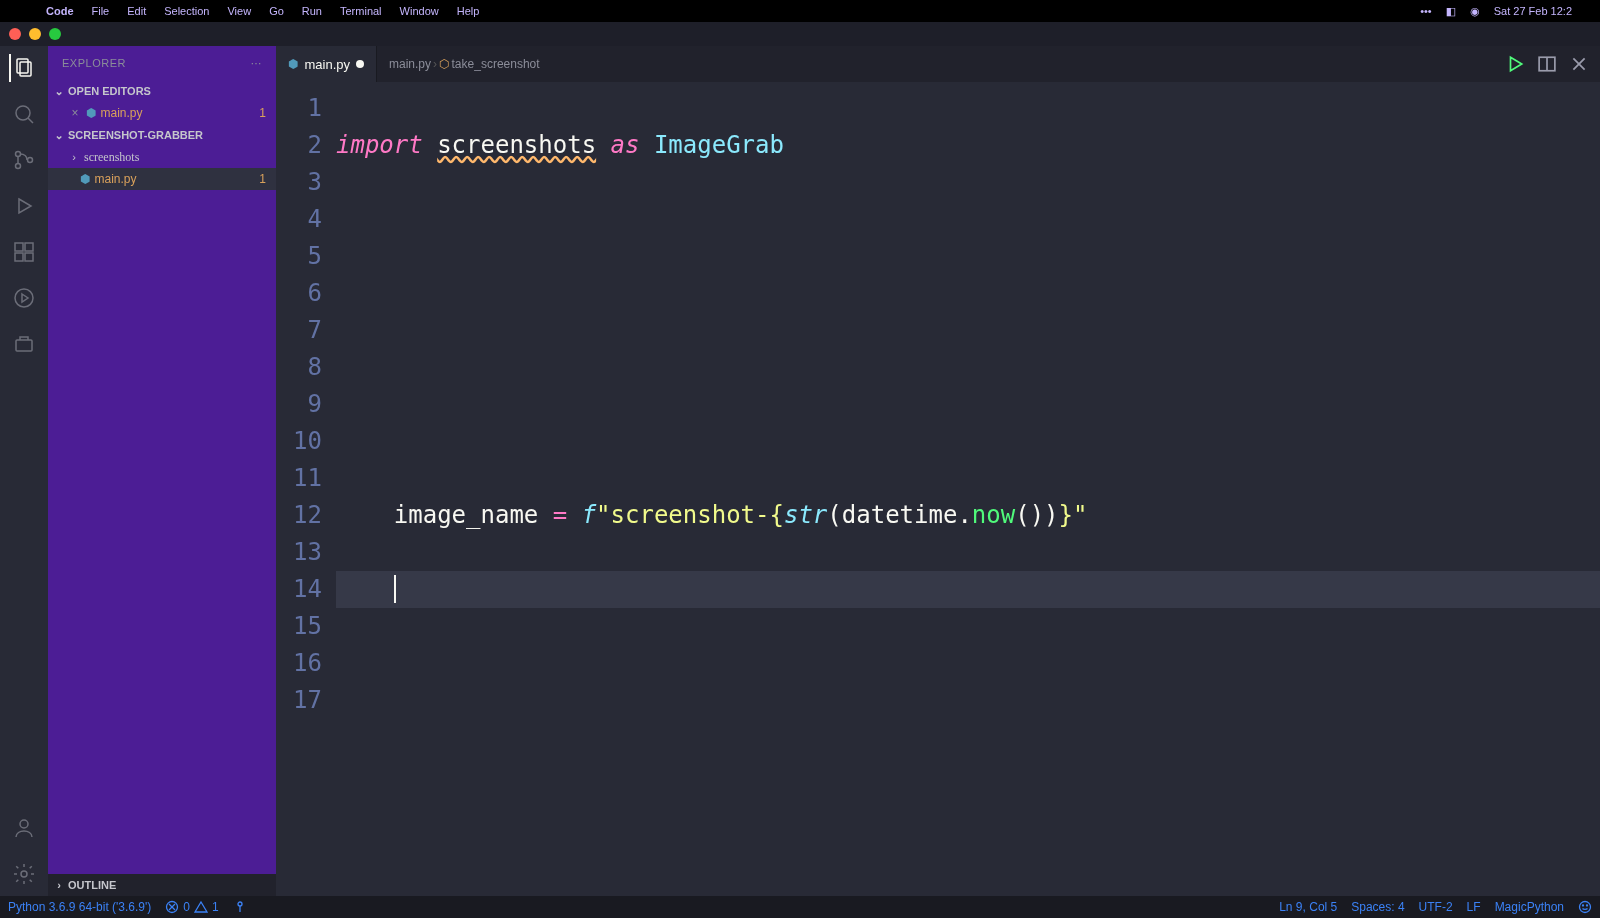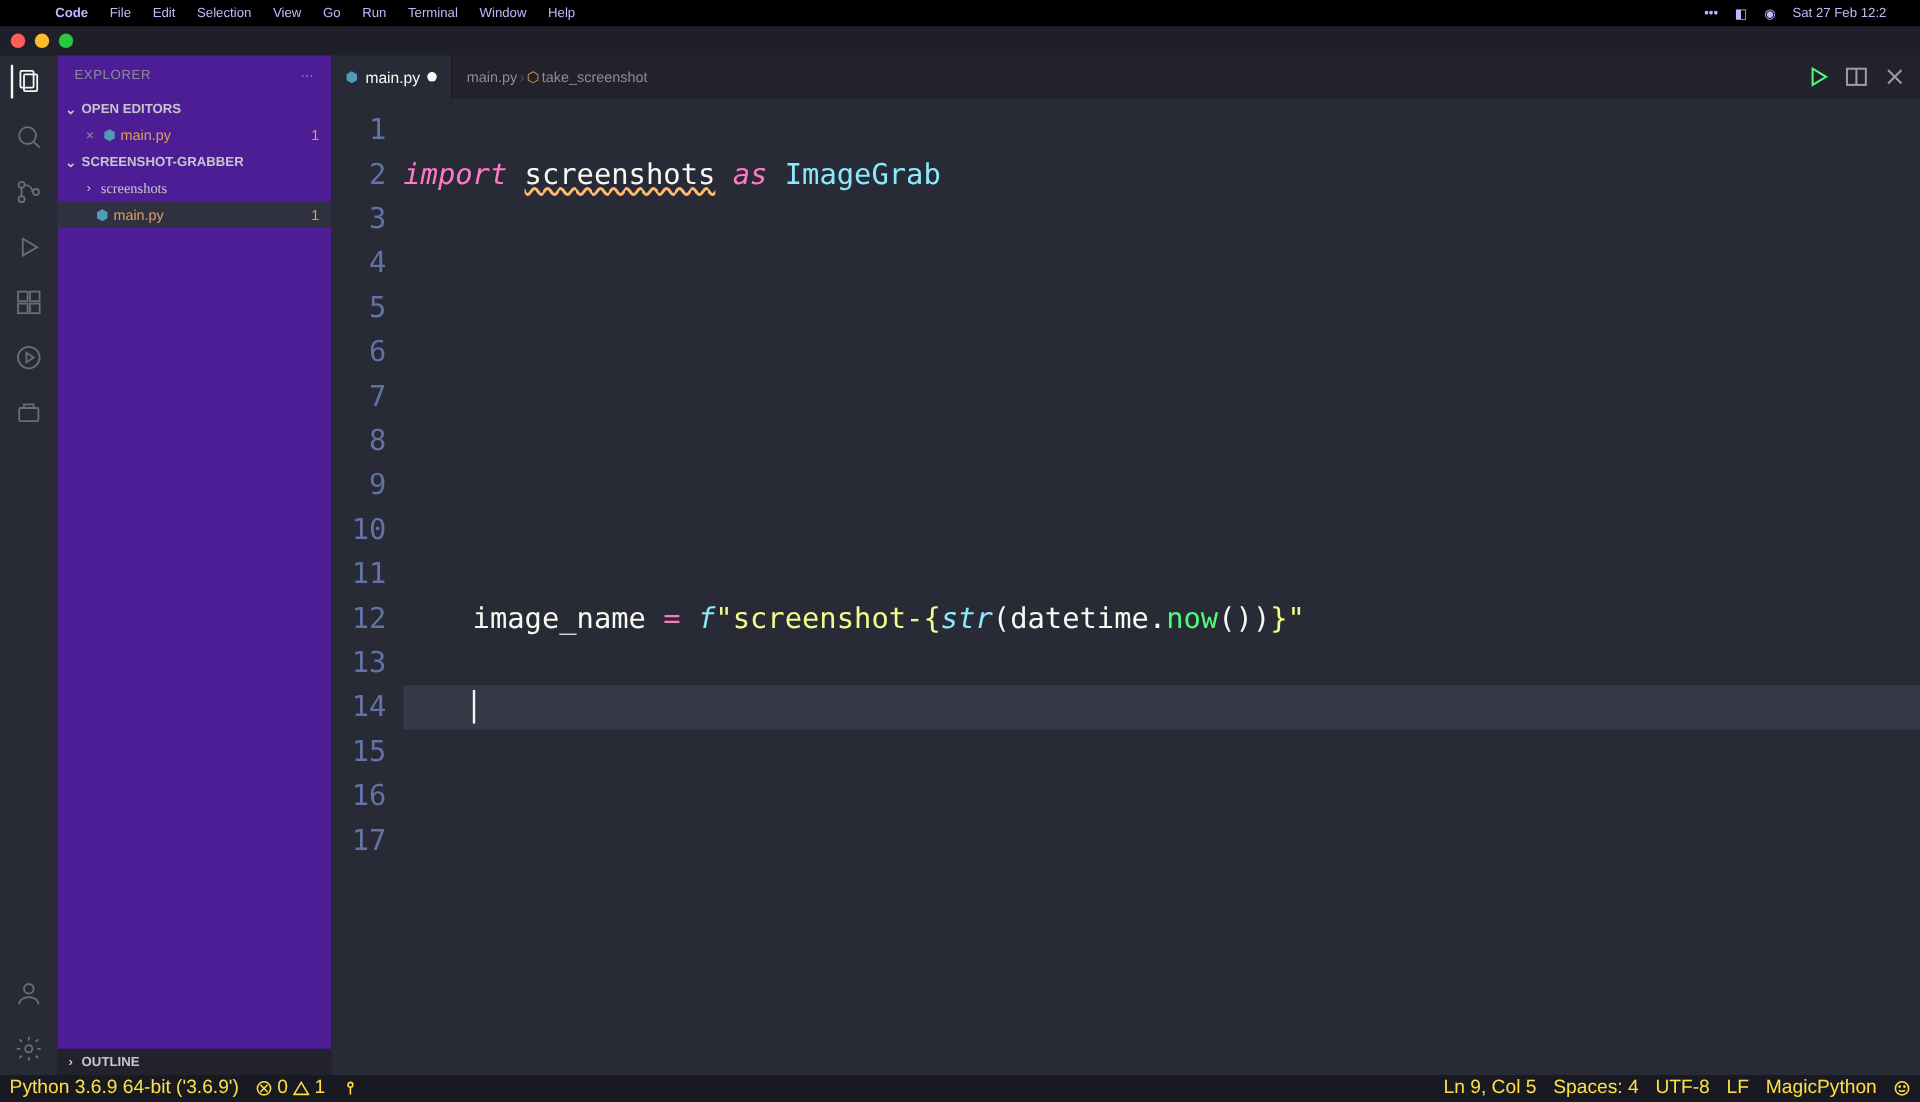--- a/index.html
+++ b/index.html
@@ -200,24 +200,24 @@
 }
 .squiggle { text-decoration: underline wavy #ffb86c; text-underline-offset: 3px; }
 
 
 .statusbar {
   position: absolute;
   left: 0; bottom: 0;
   width: 100%;
   height: 22px;
   background: #191a21;
-  color: #fde047;
-  display: flex;
-  align-items: center;
-  font-size: 16px;
+  color: #3b82f6;
+  display: flex;
+  align-items: center;
+  font-size: 12px;
   padding: 0 8px;
   justify-content: space-between;
 }
 .statusbar .left, .statusbar .right { display: flex; gap: 14px; align-items: center; }
 .statusbar .item { display: flex; align-items: center; gap: 4px; }
 .feedback-icon svg { width:14px; height:14px; }
 </style>
 </head>
 <body>
 
@@ -444,21 +444,21 @@
     <span class="item">
       <svg viewBox="0 0 14 14" width="14" height="14" fill="none" stroke="currentColor" stroke-width="1.3">
           <circle cx="7" cy="4" r="2"></circle>
           <path d="M7 6v6"></path>
         </svg>
     </span>
   </div>
   <div class="right">
     <span class="item">Ln 9, Col 5</span>
     <span class="item">Spaces: 4</span>
-    <span class="item">UTF-8</span>
+    <span class="item">UTF-2</span>
     <span class="item">LF</span>
     <span class="item">MagicPython</span>
     <span class="item feedback-icon">
       <svg viewBox="0 0 14 14" fill="none" stroke="currentColor" stroke-width="1.3">
           <circle cx="7" cy="7" r="5.5"></circle>
           <path d="M4.5 8.5c1 1.2 4 1.2 5 0"></path>
           <circle cx="5" cy="5.5" r="0.5" fill="currentColor"></circle>
           <circle cx="9" cy="5.5" r="0.5" fill="currentColor"></circle>
         </svg>
     </span>

